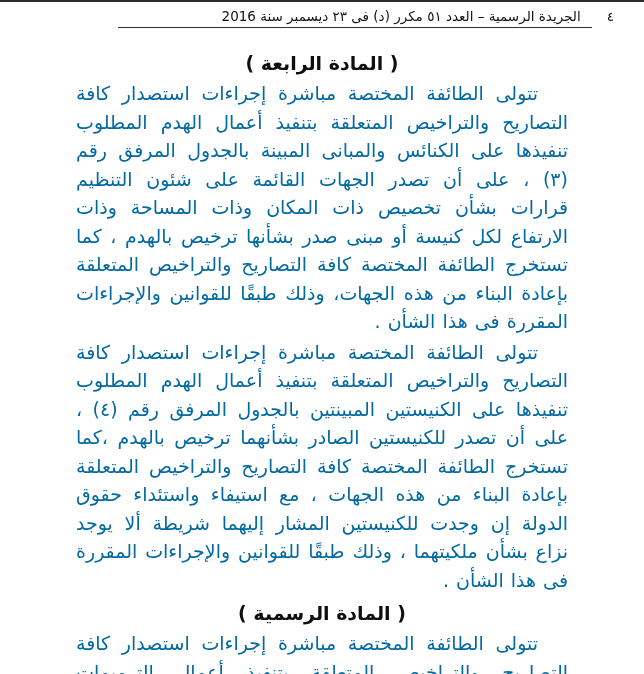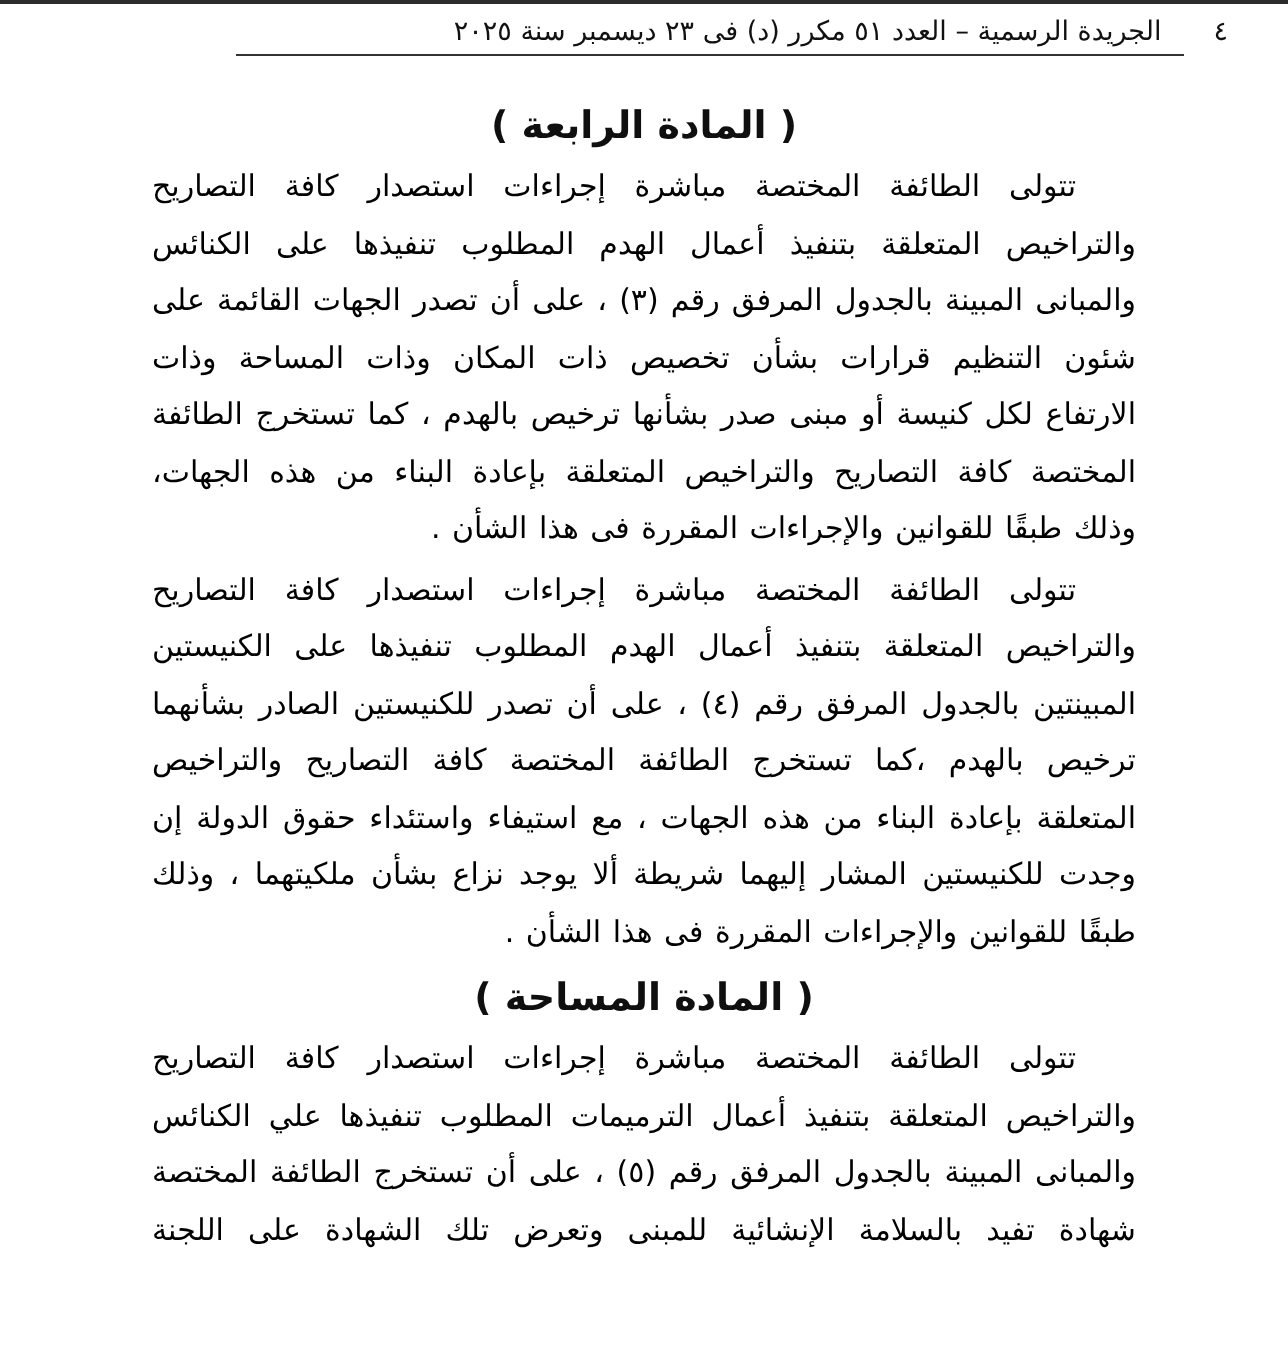--- a/index.html
+++ b/index.html
@@ -78,25 +78,25 @@
     text-align: center;
     font-size: 19px;
     font-weight: bold;
     line-height: 26px;
     margin: 6px 0 3px 0;
     color: #0f0f0f;
     letter-spacing: 0;
   }
 
   .article-body {
-    font-size: 15px;
+    font-size: 19px;
     line-height: 28.5px;
     text-align: justify;
     text-align-last: right;
-    color: #000000;
+    color: #0369a1;
     margin: 0;
     word-spacing: 1px;
   }
 
   .article-body .indent {
     display: inline-block;
     width: 30px;
   }
 
   
@@ -105,34 +105,34 @@
     overflow: hidden;
   }
 </style>
 </head>
 <body>
 
 <div class="page">
 
   <div class="page-header">
     <div class="folio">٤</div>
-    <div class="header-title">الجريدة الرسمية – العدد ٥١ مكرر (د) فى ٢٣ ديسمبر سنة ٢٠٢٥</div>
+    <div class="header-title">الجريدة الرسمية – العدد ٥١ مكرر (د) فى ٢٣ ديسمبر سنة 2016</div>
     <div class="header-rule"></div>
   </div>
 
   <div class="content">
 
     <section class="article">
       <h2 class="article-heading">( المادة الرابعة )</h2>
       <p class="article-body"><span class="indent"></span><span>تتولى الطائفة المختصة مباشرة إجراءات استصدار كافة التصاريح والتراخيص المتعلقة بتنفيذ أعمال الهدم المطلوب تنفيذها على الكنائس والمبانى المبينة بالجدول المرفق رقم (٣) ، على أن تصدر الجهات القائمة على شئون التنظيم قرارات بشأن تخصيص ذات المكان وذات المساحة وذات الارتفاع لكل كنيسة أو مبنى صدر بشأنها ترخيص بالهدم ، كما تستخرج الطائفة المختصة كافة التصاريح والتراخيص المتعلقة بإعادة البناء من هذه الجهات، وذلك طبقًا للقوانين والإجراءات المقررة فى هذا الشأن .</span></p>
     </section>
 
     <section class="article">
       <p class="article-body"><span class="indent"></span><span>تتولى الطائفة المختصة مباشرة إجراءات استصدار كافة التصاريح والتراخيص المتعلقة بتنفيذ أعمال الهدم المطلوب تنفيذها على الكنيستين المبينتين بالجدول المرفق رقم (٤) ، على أن تصدر للكنيستين الصادر بشأنهما ترخيص بالهدم ،كما تستخرج الطائفة المختصة كافة التصاريح والتراخيص المتعلقة بإعادة البناء من هذه الجهات ، مع استيفاء واستئداء حقوق الدولة إن وجدت للكنيستين المشار إليهما شريطة ألا يوجد نزاع بشأن ملكيتهما ، وذلك طبقًا للقوانين والإجراءات المقررة فى هذا الشأن .</span></p>
     </section>
 
     <section class="article">
-      <h2 class="article-heading">( المادة المساحة )</h2>
+      <h2 class="article-heading">( المادة الرسمية )</h2>
       <p class="article-body"><span class="indent"></span><span>تتولى الطائفة المختصة مباشرة إجراءات استصدار كافة التصاريح والتراخيص المتعلقة بتنفيذ أعمال الترميمات المطلوب تنفيذها علي الكنائس والمبانى المبينة بالجدول المرفق رقم (٥) ، على أن تستخرج الطائفة المختصة شهادة تفيد بالسلامة الإنشائية للمبنى وتعرض تلك الشهادة على اللجنة المشكلة بموجب قرار رئيس مجلس</span></p>
     </section>
 
   </div>
 </div>
 
 </body></html>

